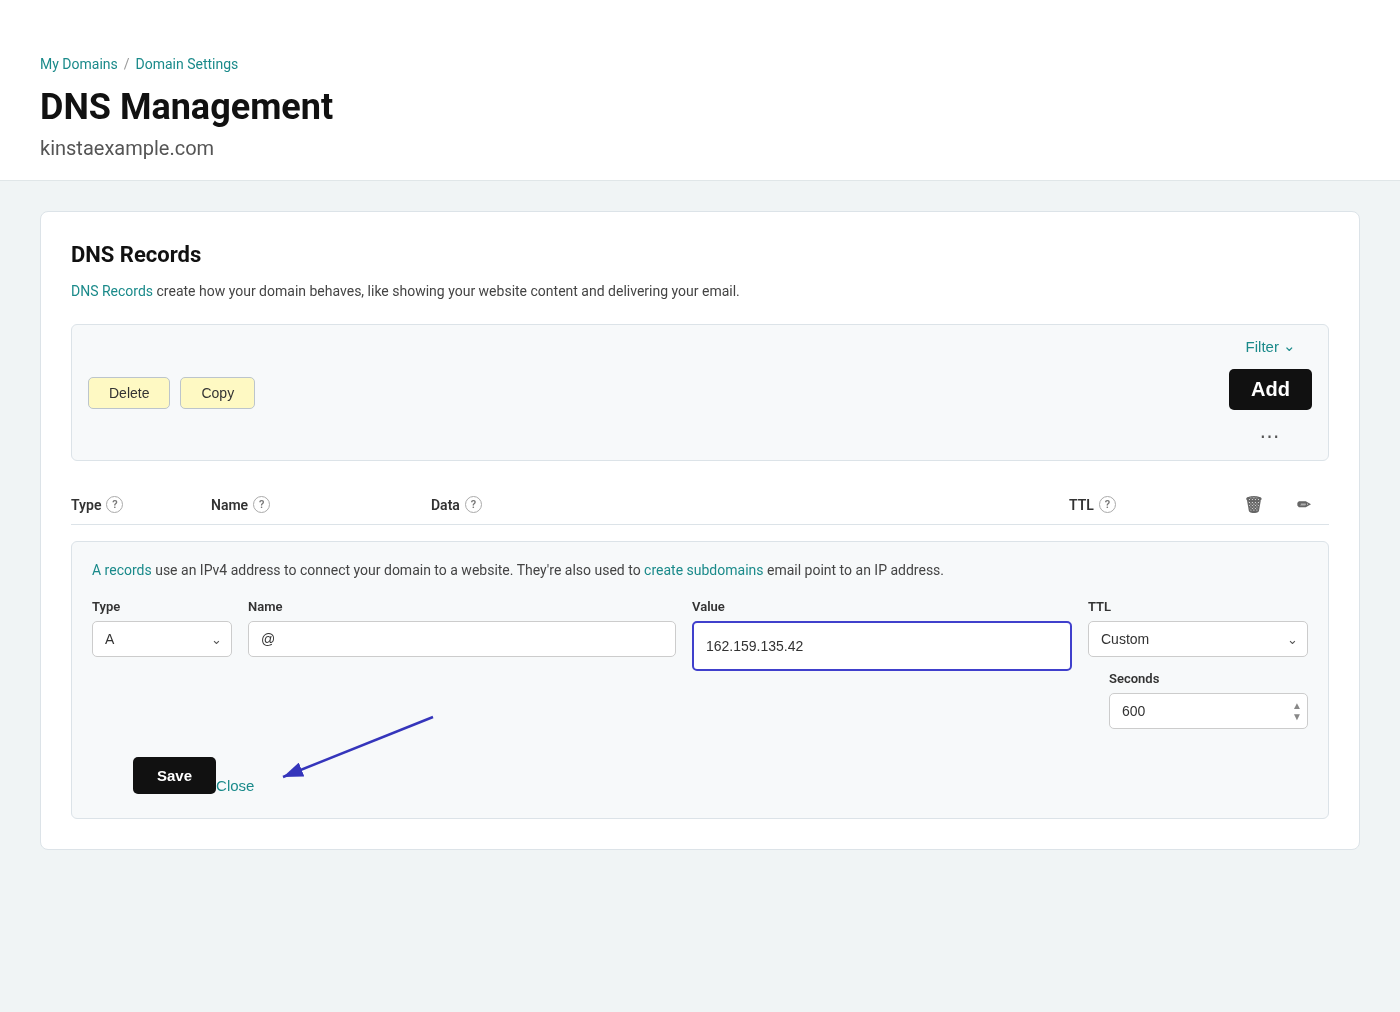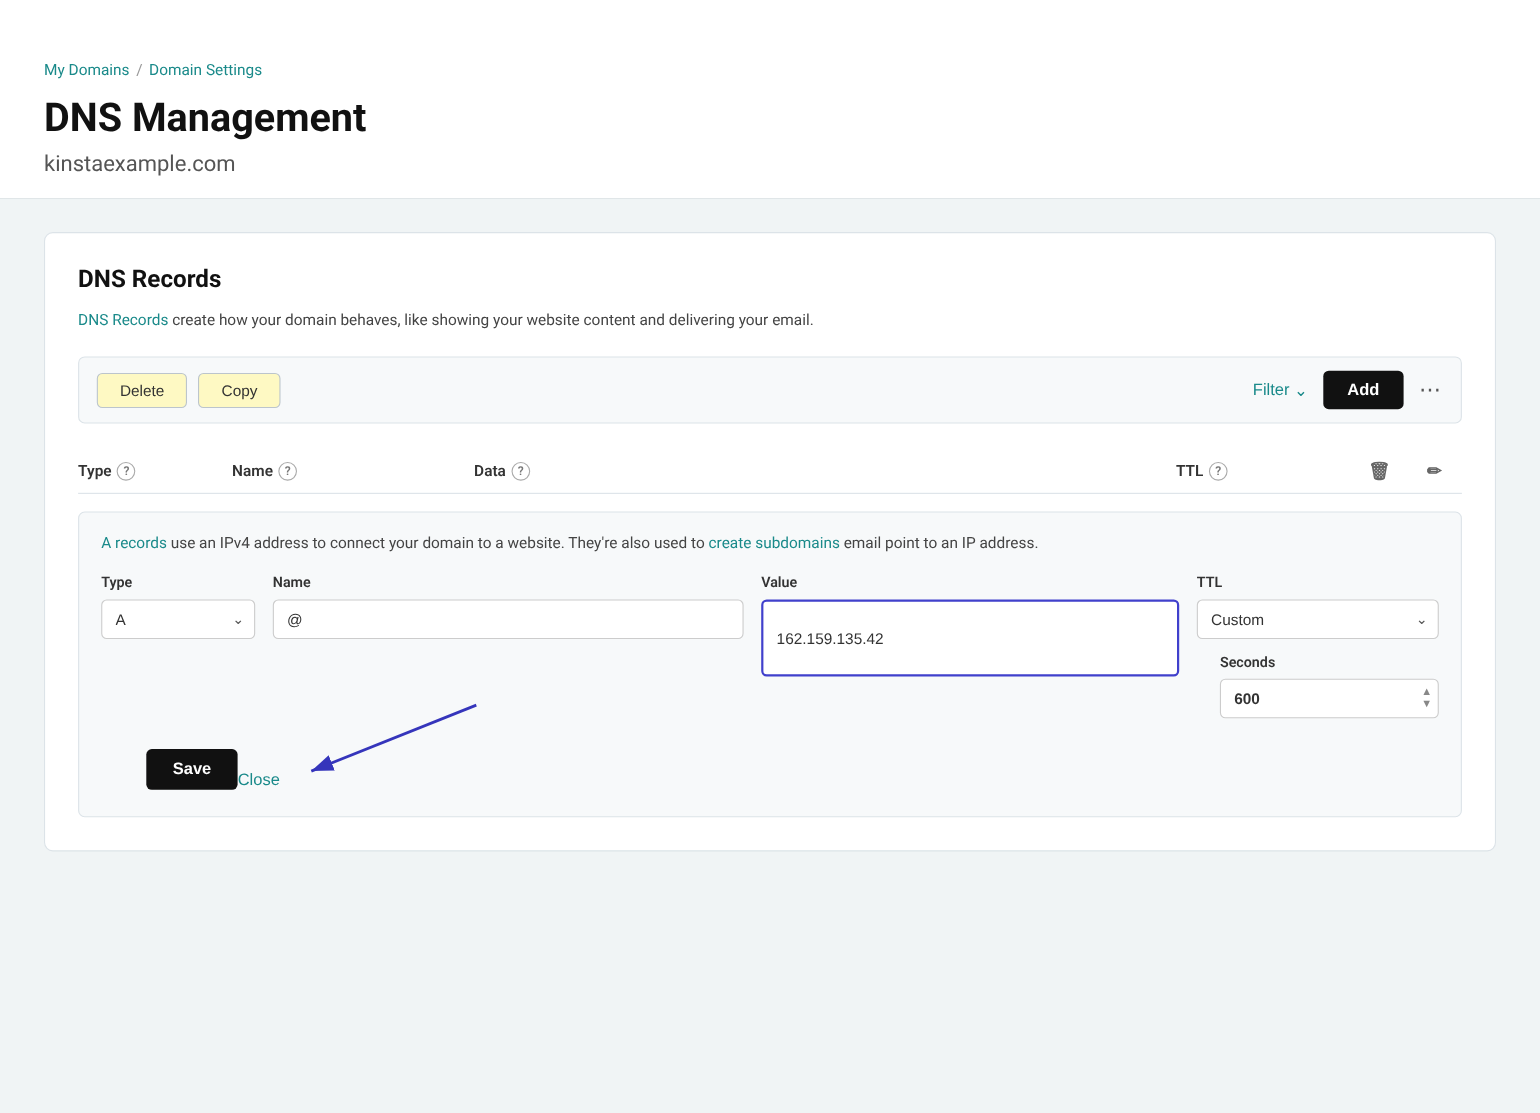--- a/index.html
+++ b/index.html
@@ -81,38 +81,39 @@
       padding: 7px 20px;
       border-radius: 5px;
       font-size: 14px;
       cursor: pointer;
     }
     .toolbar-right {
       margin-left: auto;
       display: flex;
       align-items: center;
       gap: 14px;
+      flex-direction: column;
     }
     .filter-btn {
       color: #1a8a8a;
       background: none;
       border: none;
       font-size: 15px;
       cursor: pointer;
       display: flex;
       align-items: center;
       gap: 4px;
     }
     .btn-add {
       background: #111;
       color: #fff;
       border: none;
       padding: 9px 22px;
       border-radius: 5px;
-      font-size: 15px;
+      font-size: 20px;
       font-weight: 600;
       cursor: pointer;
       text-align: center;
     }
     .more-btn {
       background: none;
       border: none;
       font-size: 20px;
       cursor: pointer;
       color: #555;
@@ -205,21 +206,21 @@
       transform: translateY(-50%);
       pointer-events: none;
       font-size: 13px;
       color: #555;
     }
     .value-input-wrapper {
       position: relative;
     }
     .value-input {
       width: 100%;
-      padding: 25px 12px;
+      padding: 15px 12px;
       border: 2px solid #4040cc;
       border-radius: 5px;
       font-size: 14px;
       background: #fff;
       color: #333;
       outline: none;
     }
     .ttl-group {
       display: flex;
       flex-direction: column;
@@ -239,21 +240,20 @@
       position: relative;
     }
     .spinner-input {
       width: 100%;
       padding: 9px 30px 9px 12px;
       border: 1px solid #ccc;
       border-radius: 5px;
       font-size: 14px;
       background: #fff;
       color: #333;
-      font-weight: bold;
     }
     .spinner-btns {
       position: absolute;
       right: 6px;
       top: 50%;
       transform: translateY(-50%);
       display: flex;
       flex-direction: column;
       gap: 1px;
     }

